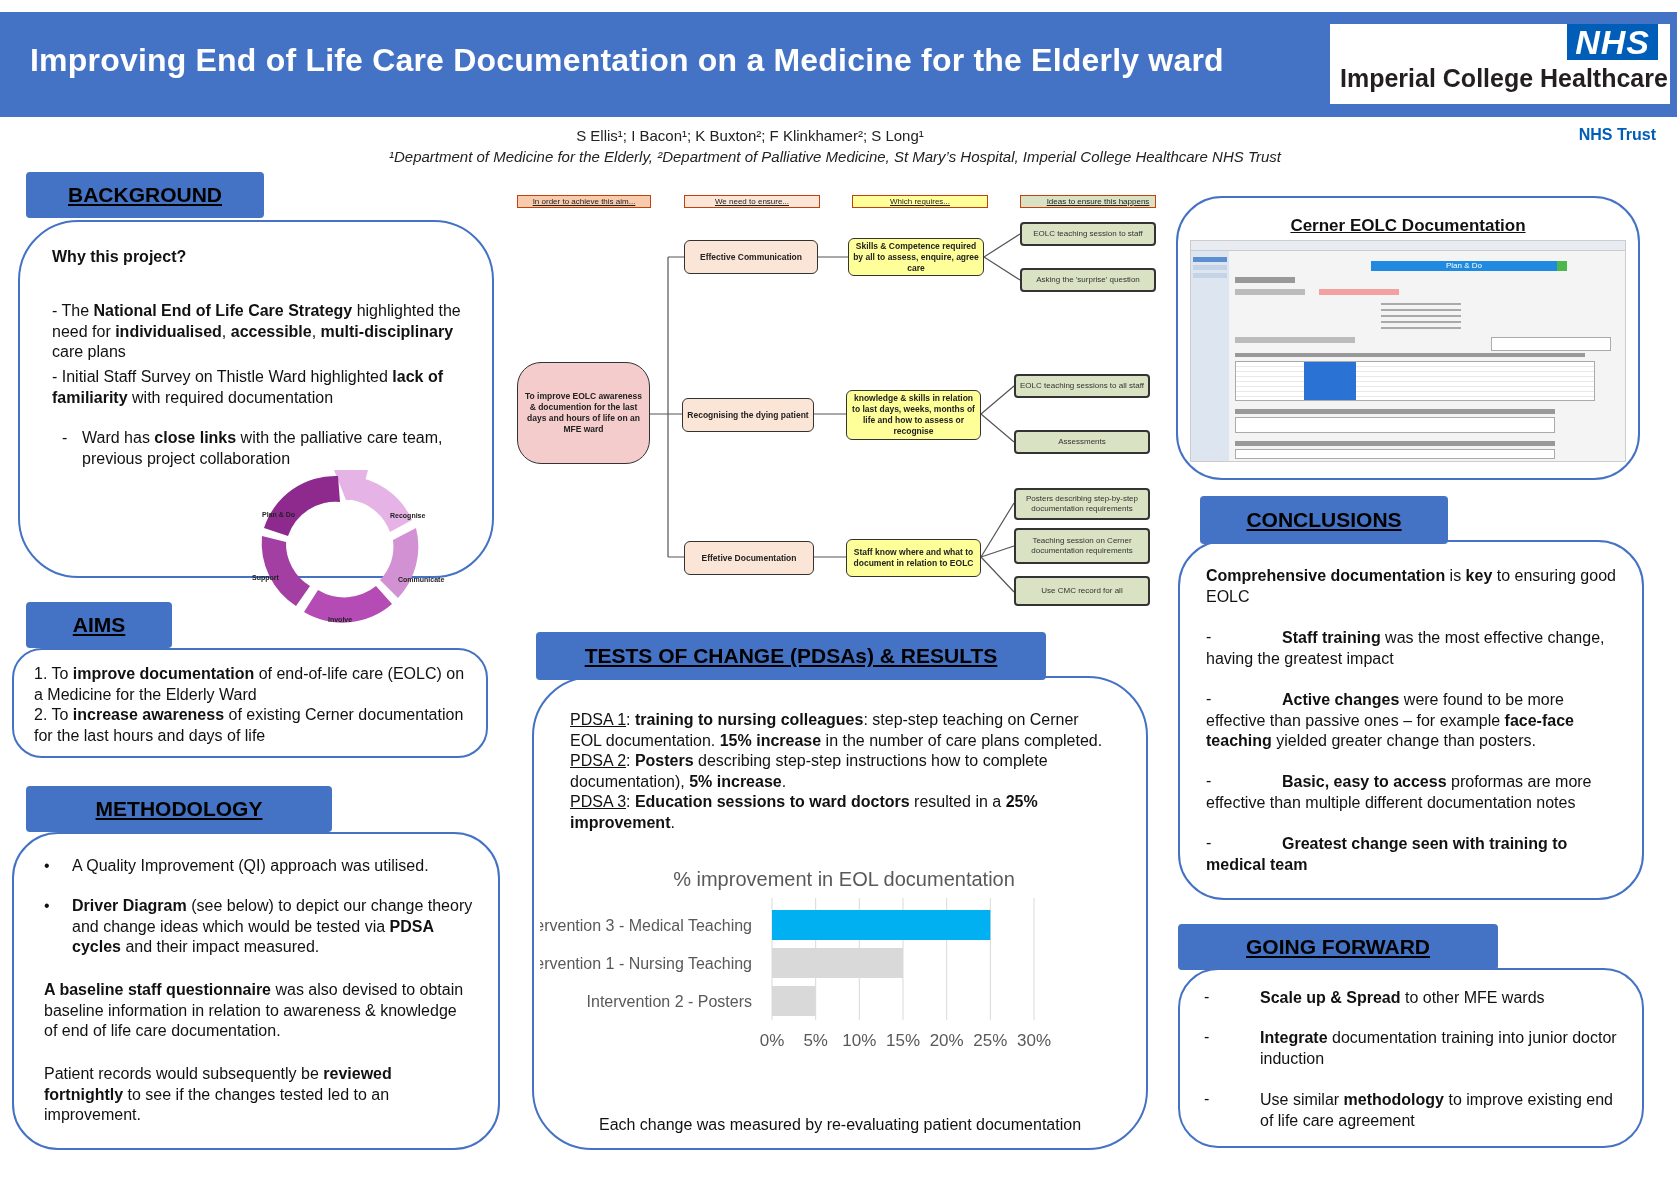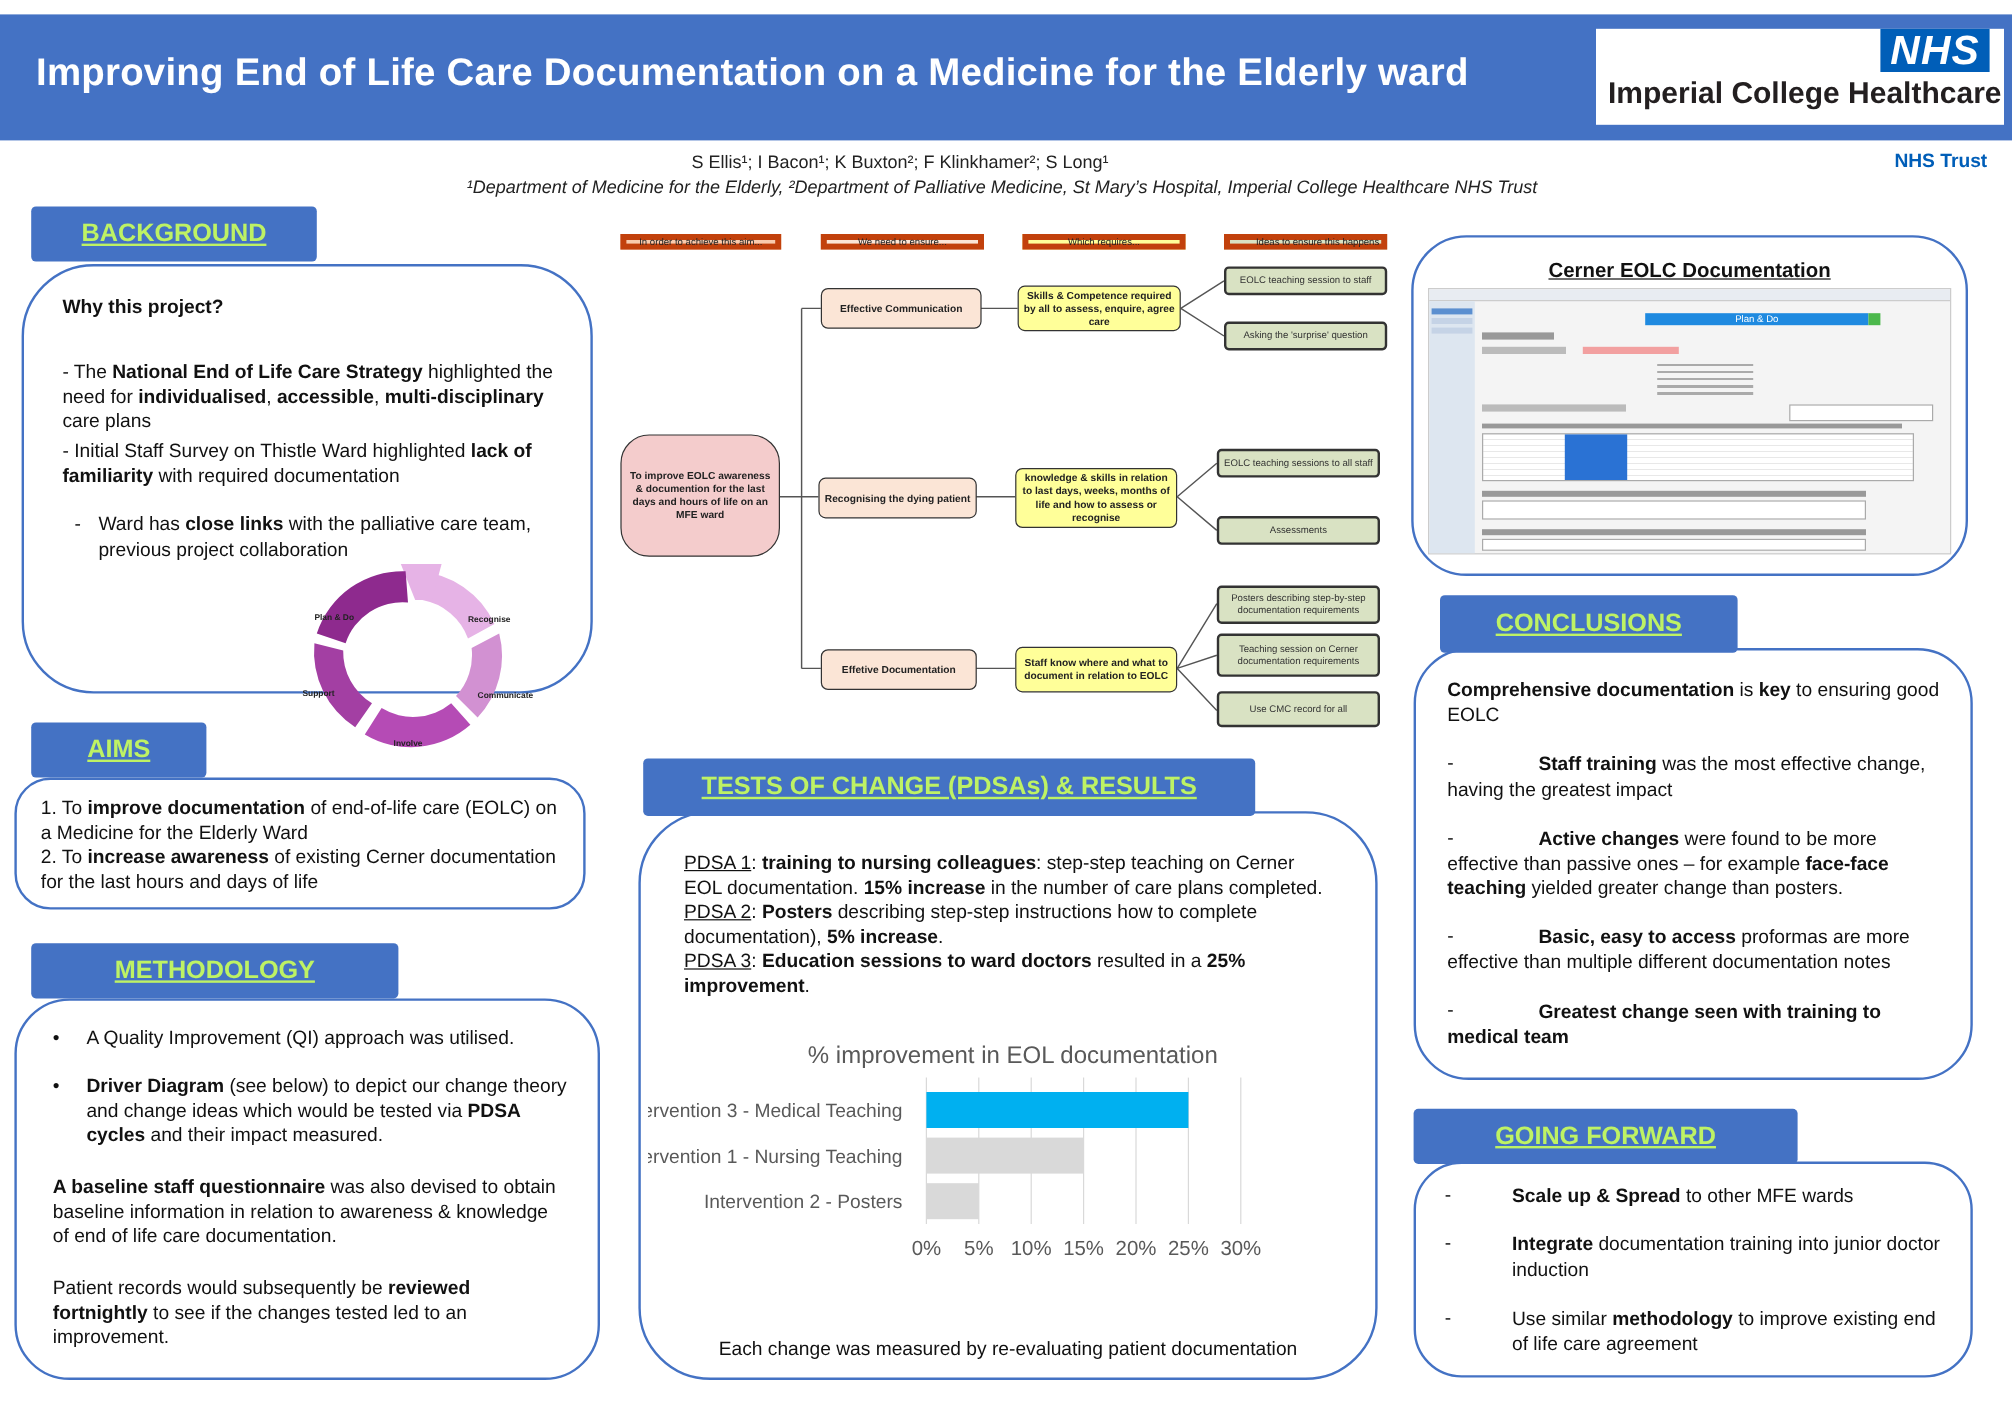--- a/index.html
+++ b/index.html
@@ -11,21 +11,21 @@
   #title { left: 30px; top: 42px; font-size: 32px; font-weight: bold; color: #fff; white-space: nowrap; letter-spacing: 0.2px; }
   #logo-box { left: 1330px; top: 24px; width: 340px; height: 80px; background: #fff; }
   #nhs-badge { position: absolute; right: 12px; top: 0; background: #005eb8; color: #fff; font-weight: bold; font-style: italic; font-size: 34px; padding: 0 8px; line-height: 36px; letter-spacing: 1px; }
   #org-name { position: absolute; left: 10px; top: 40px; font-size: 25px; font-weight: bold; color: #231f20; white-space: nowrap; }
   #org-trust { position: absolute; right: 14px; top: 66px; font-size: 16px; font-weight: bold; color: #005eb8; margin-top: 36px; }
 
   #authors { left: 0; top: 127px; width: 1500px; text-align: center; font-size: 15px; color: #222; }
   #affil { left: 0; top: 148px; width: 1670px; text-align: center; font-size: 15px; font-style: italic; color: #222; }
 
   
-  .sec-head { position: absolute; background: #4472c4; color: #bef264; font-weight: bold; font-size: 21px; text-decoration: underline; display: flex; align-items: center; justify-content: center; border-radius: 4px; }
+  .sec-head { position: absolute; background: #4472c4; color: #000000; font-weight: bold; font-size: 21px; text-decoration: underline; display: flex; align-items: center; justify-content: center; border-radius: 4px; }
   .panel { position: absolute; border: 2px solid #4472c4; border-radius: 40px; background: #fff; }
   .txt { font-size: 16px; line-height: 20.5px; color: #111; }
   .txt b { font-weight: bold; }
 
   
   #bg-panel { left: 18px; top: 220px; width: 476px; height: 358px; border-radius: 60px; }
   #bg-head { left: 26px; top: 172px; width: 238px; height: 46px; }
   #why { left: 52px; top: 248px; font-size: 16px; font-weight: bold; }
   #bg1 { left: 52px; top: 301px; width: 420px; }
   #bg2 { left: 52px; top: 367px; width: 420px; }
@@ -44,21 +44,21 @@
   #meth-head { left: 26px; top: 786px; width: 306px; height: 46px; }
   #meth-panel { left: 12px; top: 832px; width: 488px; height: 318px; border-radius: 46px; }
   #m-b1-dot { left: 44px; top: 856px; }
   #m-b1 { left: 72px; top: 856px; width: 420px; }
   #m-b2-dot { left: 44px; top: 896px; }
   #m-b2 { left: 72px; top: 896px; width: 410px; }
   #m-p1 { left: 44px; top: 980px; width: 430px; }
   #m-p2 { left: 44px; top: 1064px; width: 420px; }
 
   
-  .dd-head { position: absolute; height: 13px; font-size: 8px; display: flex; align-items: center; justify-content: center; border: 5px solid #c2410c; color: #222; }
+  .dd-head { position: absolute; height: 13px; font-size: 8px; display: flex; align-items: center; justify-content: center; border: 1px solid #c2410c; color: #222; text-decoration: underline; }
   .dd-box { position: absolute; border: 1.5px solid #333; border-radius: 6px; font-size: 8.5px; font-weight: bold; display: flex; align-items: center; justify-content: center; text-align: center; line-height: 11px; color: #222; padding: 2px 4px; }
   .dd-idea { position: absolute; border: 2px solid #333; border-radius: 4px; font-size: 8px; display: flex; align-items: center; justify-content: center; text-align: center; line-height: 10px; color: #333; background: #d9e2c3; padding: 2px 4px; }
   #dd-lines { position: absolute; left: 0; top: 0; width: 1677px; height: 1186px; pointer-events: none; }
 
   
   #cerner-panel { left: 1176px; top: 196px; width: 464px; height: 284px; border-radius: 46px; }
   #cerner-title { left: 1176px; top: 216px; width: 464px; text-align: center; font-size: 17px; font-weight: bold; text-decoration: underline; }
   #cerner-shot { left: 1190px; top: 240px; width: 436px; height: 222px; background: #f4f4f4; border: 1px solid #ccc; overflow: hidden; }
 
   

